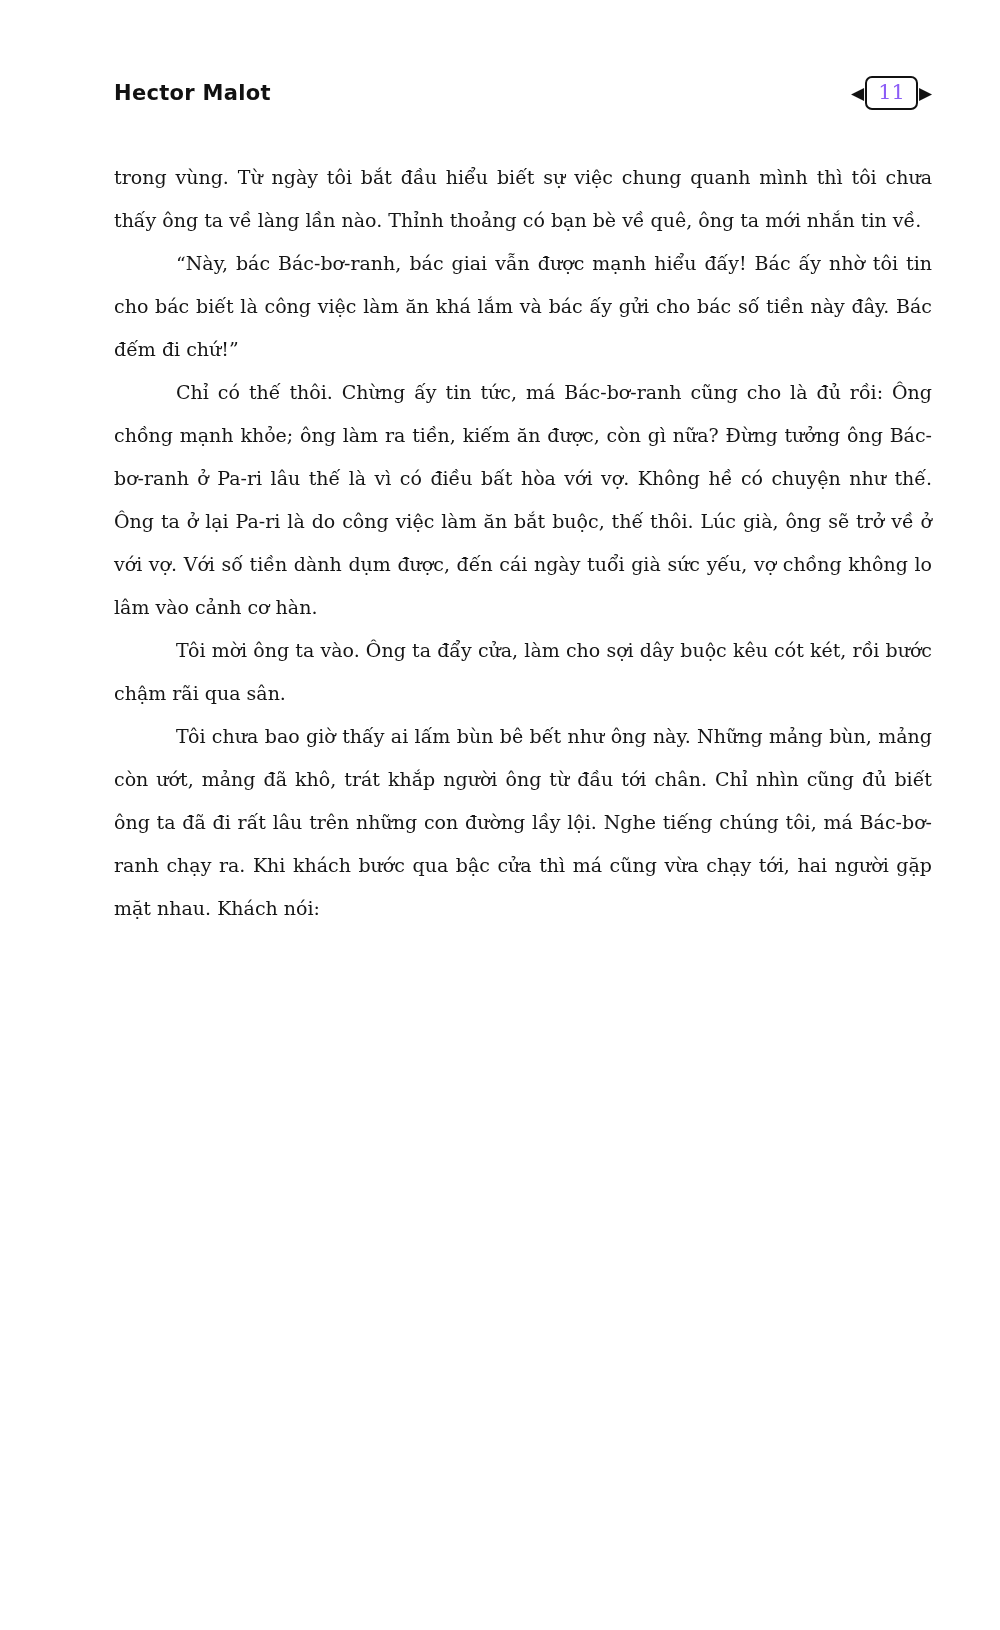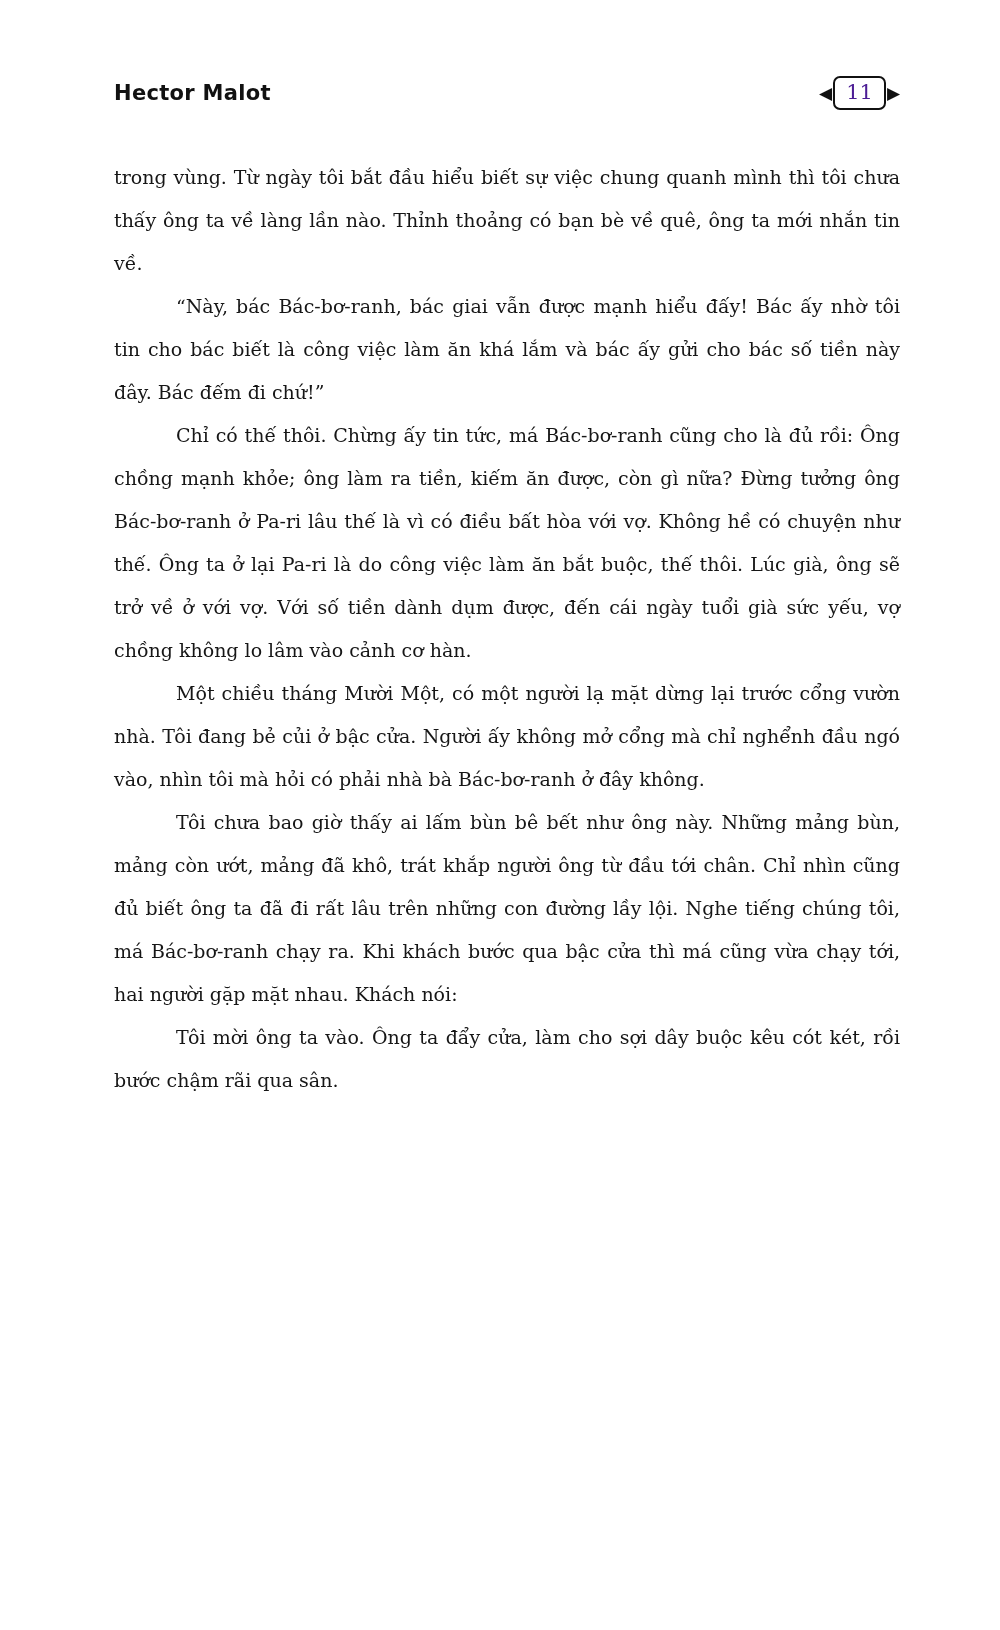--- a/index.html
+++ b/index.html
@@ -7,21 +7,21 @@
     padding: 0;
     background: #ffffff;
   }
   .page {
     position: relative;
     width: 1000px;
     height: 1630px;
     margin: 0 auto;
     background: #ffffff;
     box-sizing: border-box;
-    padding: 76px 100px 0 114px;
+    padding: 76px 68px 0 114px;
     color: #1a1a1a;
   }
   .page-header {
     display: flex;
     justify-content: space-between;
     align-items: center;
     height: 34px;
     margin-bottom: 46px;
   }
   .author {
@@ -42,21 +42,21 @@
     color: #111111;
     font-family: "DejaVu Sans", sans-serif;
   }
   .num-box {
     border: 2px solid #111111;
     border-radius: 7px;
     padding: 0 11px 2px 11px;
     font-family: "DejaVu Serif", "Liberation Serif", serif;
     font-size: 21px;
     line-height: 28px;
-    color: #4c1d95;
+    color: #8b5cf6;
   }
   .body-text {
     font-family: "DejaVu Serif", "Liberation Serif", serif;
     font-size: 19px;
     line-height: 43px;
     text-align: justify;
     color: #161616;
   }
   .body-text p {
     margin: 0;
@@ -78,18 +78,17 @@
       <span class="arrow-icon">◀</span>
       <span class="num-box">11</span>
       <span class="arrow-icon">▶</span>
     </div>
   </div>
 
   <div class="body-text" id="body-text">
       <p class="no-indent">trong vùng. Từ ngày tôi bắt đầu hiểu biết sự việc chung quanh mình thì tôi chưa thấy ông ta về làng lần nào. Thỉnh thoảng có bạn bè về quê, ông ta mới nhắn tin về.</p>
       <p class="indent">“Này, bác Bác-bơ-ranh, bác giai vẫn được mạnh hiểu đấy! Bác ấy nhờ tôi tin cho bác biết là công việc làm ăn khá lắm và bác ấy gửi cho bác số tiền này đây. Bác đếm đi chứ!”</p>
       <p class="indent">Chỉ có thế thôi. Chừng ấy tin tức, má Bác-bơ-ranh cũng cho là đủ rồi: Ông chồng mạnh khỏe; ông làm ra tiền, kiếm ăn được, còn gì nữa? Đừng tưởng ông Bác-bơ-ranh ở Pa-ri lâu thế là vì có điều bất hòa với vợ. Không hề có chuyện như thế. Ông ta ở lại Pa-ri là do công việc làm ăn bắt buộc, thế thôi. Lúc già, ông sẽ trở về ở với vợ. Với số tiền dành dụm được, đến cái ngày tuổi già sức yếu, vợ chồng không lo lâm vào cảnh cơ hàn.</p>
-      <p class="indent">Một chiều tháng Mười Một, có một người lạ mặt dừng lại trước cổng vườn nhà. Tôi đang bẻ củi ở bậc cửa. Người ấy không mở cổng mà chỉ nghểnh đầu ngó vào, nhìn tôi mà hỏi có phải nhà bà Bác-bơ-ranh ở đây không.</p>
+      <p class="indent">Tôi mời ông ta vào. Ông ta đẩy cửa, làm cho sợi dây buộc kêu cót két, rồi bước chậm rãi qua sân.</p>
       <p class="indent">Tôi chưa bao giờ thấy ai lấm bùn bê bết như ông này. Những mảng bùn, mảng còn ướt, mảng đã khô, trát khắp người ông từ đầu tới chân. Chỉ nhìn cũng đủ biết ông ta đã đi rất lâu trên những con đường lầy lội. Nghe tiếng chúng tôi, má Bác-bơ-ranh chạy ra. Khi khách bước qua bậc cửa thì má cũng vừa chạy tới, hai người gặp mặt nhau. Khách nói:</p>
-      <p class="indent">Tôi mời ông ta vào. Ông ta đẩy cửa, làm cho sợi dây buộc kêu cót két, rồi bước chậm rãi qua sân.</p>
     </div>
 
 </div>
 
 </body></html>

